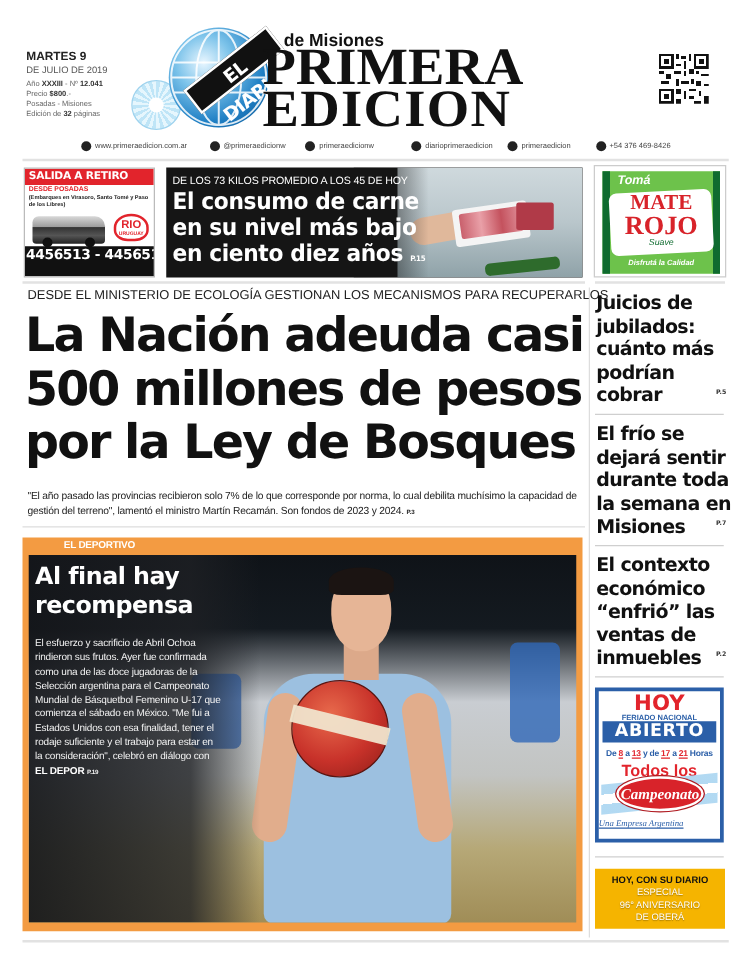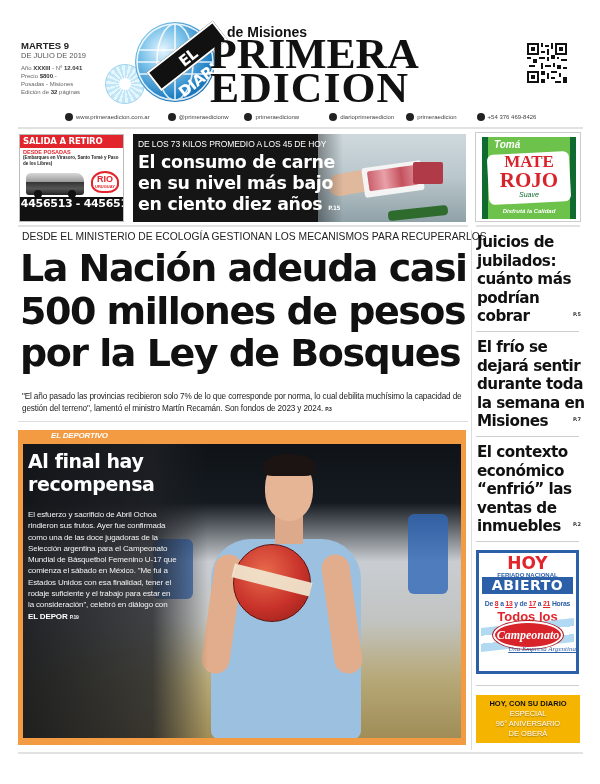--- a/index.html
+++ b/index.html
@@ -85,21 +85,21 @@
   .lead-kicker { position: absolute; left: 22px; top: 231px; font-size: 10.3px; color: #222; letter-spacing: 0px; white-space: nowrap; }
   .lead-head { position: absolute; left: 20px; top: 247px; width: 450px; font-family: "DejaVu Sans", sans-serif; font-weight: bold;
                font-size: 38px; line-height: 42.5px; color: #111; letter-spacing: -1.5px; }
   .lead-dek { position: absolute; left: 22px; top: 391px; width: 445px; font-size: 8.2px; line-height: 12px; color: #222; letter-spacing: -0.15px; }
   .lead-dek .pg { font-size: 5px; font-weight: bold; }
 
   .vline { position: absolute; left: 471px; top: 230px; width: 1px; height: 520px; background: #ddd; }
 
   
   .sport { position: absolute; left: 18px; top: 430px; width: 448px; height: 315px; background: #f39b42; }
-  .sport-label { position: absolute; left: 5px; top: 1px; font-size: 8px; font-style: italic; font-weight: bold; color: #fff; letter-spacing: -0.2px; padding-left: 28px; }
+  .sport-label { position: absolute; left: 5px; top: 1px; font-size: 8px; font-weight: bold; color: #fff; letter-spacing: -0.2px; padding-left: 28px; }
   .sport-photo { position: absolute; left: 5px; top: 14px; width: 438px; height: 294px; overflow: hidden;
                  background: linear-gradient(180deg, #0f1318 0%, #141a20 20%, #c9cdd2 40%, #c2c4c2 60%, #b6a877 80%, #a08d57 100%); }
   .sport-photo .dark-left { position: absolute; left: 0; top: 0; width: 185px; height: 294px;
                             background: linear-gradient(90deg, rgba(20,22,26,0.92) 0%, rgba(30,32,36,0.8) 70%, rgba(30,32,36,0) 100%); }
   .sport-photo .blue-pad { position: absolute; left: 385px; top: 70px; width: 40px; height: 80px; background: #2f68b8; border-radius: 6px; opacity: 0.8; }
   .sport-photo .blue-pad2 { position: absolute; left: 130px; top: 95px; width: 40px; height: 60px; background: #2a5fb0; border-radius: 6px; opacity: 0.7; }
   .player-body { position: absolute; left: 188px; top: 95px; width: 150px; height: 200px; background: #9cc0e0; border-radius: 40px 40px 8px 8px; }
   .player-head { position: absolute; left: 242px; top: 15px; width: 48px; height: 62px; background: #e6b596; border-radius: 45% 45% 48% 48%; }
   .player-hair { position: absolute; left: 240px; top: 10px; width: 52px; height: 22px; background: #1b1412; border-radius: 50% 50% 20% 20%; }
   .player-neck { position: absolute; left: 252px; top: 70px; width: 28px; height: 30px; background: #dca98a; }
@@ -126,21 +126,21 @@
   .cal-feriado { position: absolute; width: 97px; text-align: center; top: 19px; font-size: 6px; font-weight: bold; color: #2b5fa8; }
   .cal-abierto { position: absolute; left: 3px; top: 24px; width: 91px; height: 17px; background: #2b5fa8; color: #fff; text-align: center; font-weight: bold;
                  font-size: 14px; line-height: 17px; font-family: "DejaVu Sans", sans-serif; letter-spacing: 0.5px; }
   .cal-hours { position: absolute; width: 97px; text-align: center; top: 47px; font-size: 6.8px; font-weight: bold; color: #2b5fa8; letter-spacing: -0.2px; }
   .cal-hours .n { color: #e2242c; text-decoration: underline; }
   .cal-locales { position: absolute; width: 97px; text-align: center; top: 56px; font-size: 13px; font-weight: bold; color: #e2242c; }
   .cal-flag { position: absolute; left: 2px; top: 70px; width: 93px; height: 24px; background: linear-gradient(180deg, #9fd0ef 0 33%, #fff 33% 66%, #9fd0ef 66%); transform: skewY(-6deg); opacity: 0.8; }
   .cal-oval { position: absolute; left: 14px; top: 68px; width: 70px; height: 28px; border-radius: 50%; background: #d8232a; border: 2px solid #fff;
               box-shadow: 0 0 0 1px #b01a20; color: #fff; font-family: "Liberation Serif", serif; font-style: italic; font-weight: bold; font-size: 12px;
               text-align: center; line-height: 24px; }
-  .cal-tag { position: absolute; width: 97px; text-align: right; top: 92px; font-size: 7px; font-style: italic; color: #2b5fa8; font-family: "Liberation Serif", serif;
+  .cal-tag { position: absolute; width: 97px; text-align: left; top: 102px; font-size: 7px; font-style: italic; color: #2b5fa8; font-family: "Liberation Serif", serif;
              text-decoration: underline; }
 
   .obera-ad { position: absolute; left: 476px; top: 695px; width: 104px; height: 48px; background: #f5b400; text-align: center; }
   .obera-l1 { font-size: 7.5px; font-weight: bold; color: #111; margin-top: 4px; line-height: 10px; }
   .obera-l2 { font-size: 7.5px; font-weight: normal; color: #fff; line-height: 10px; text-shadow: 0 1px 1px rgba(0,0,0,0.35); }
 </style>
 </head>
 <body>
 
 <div class="masthead">

